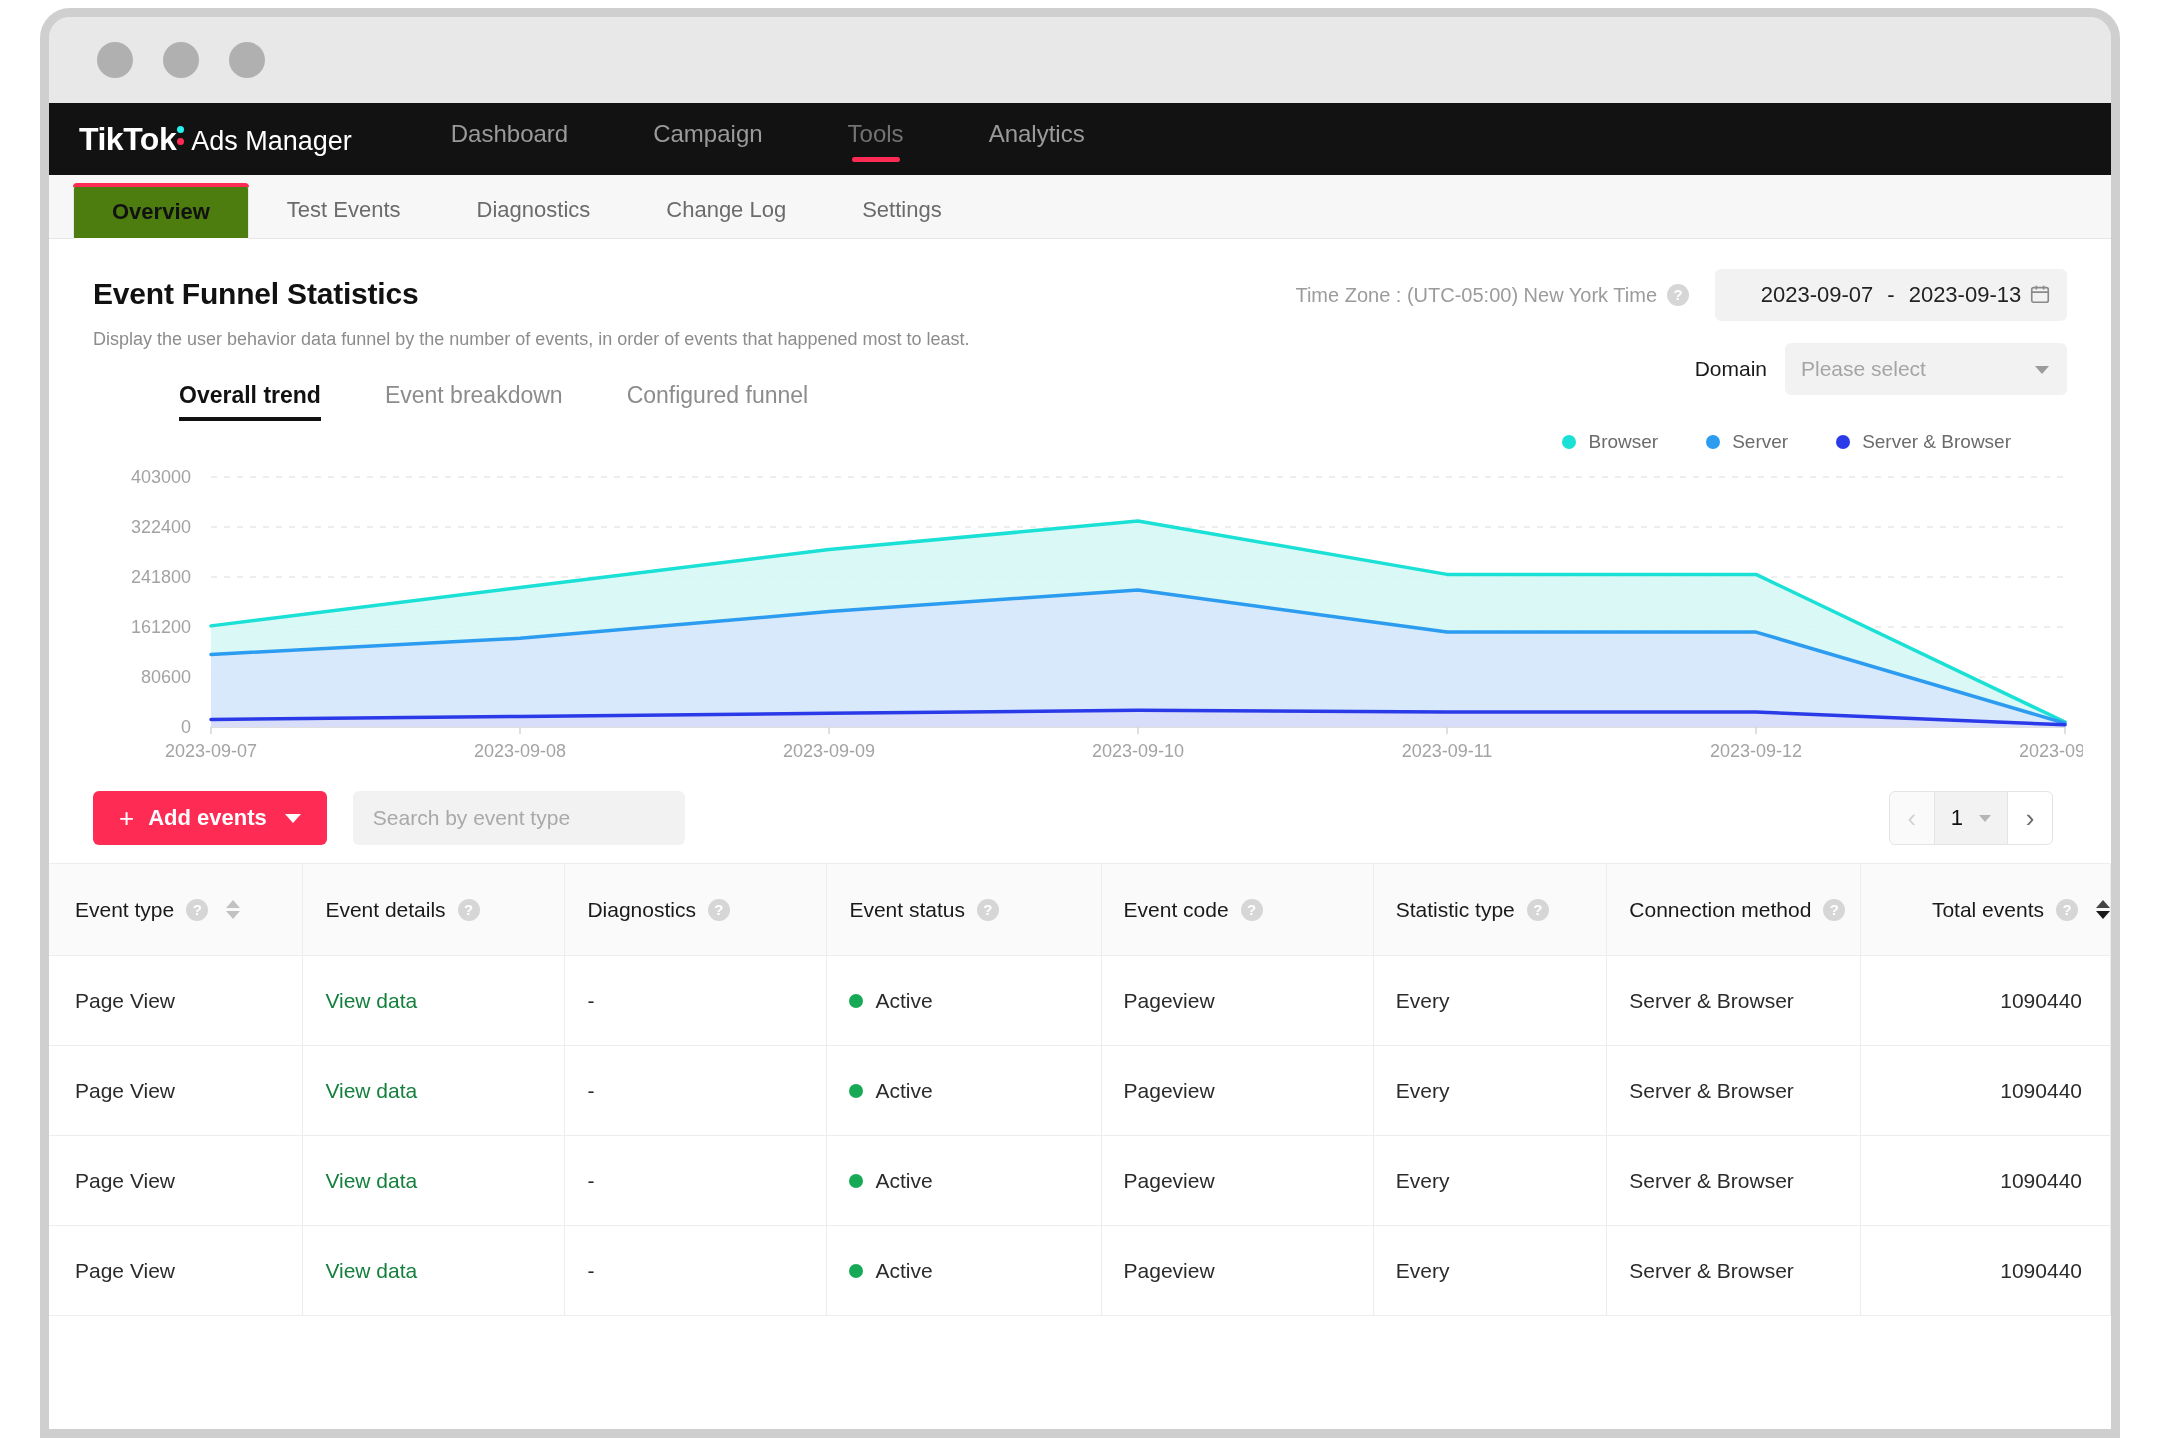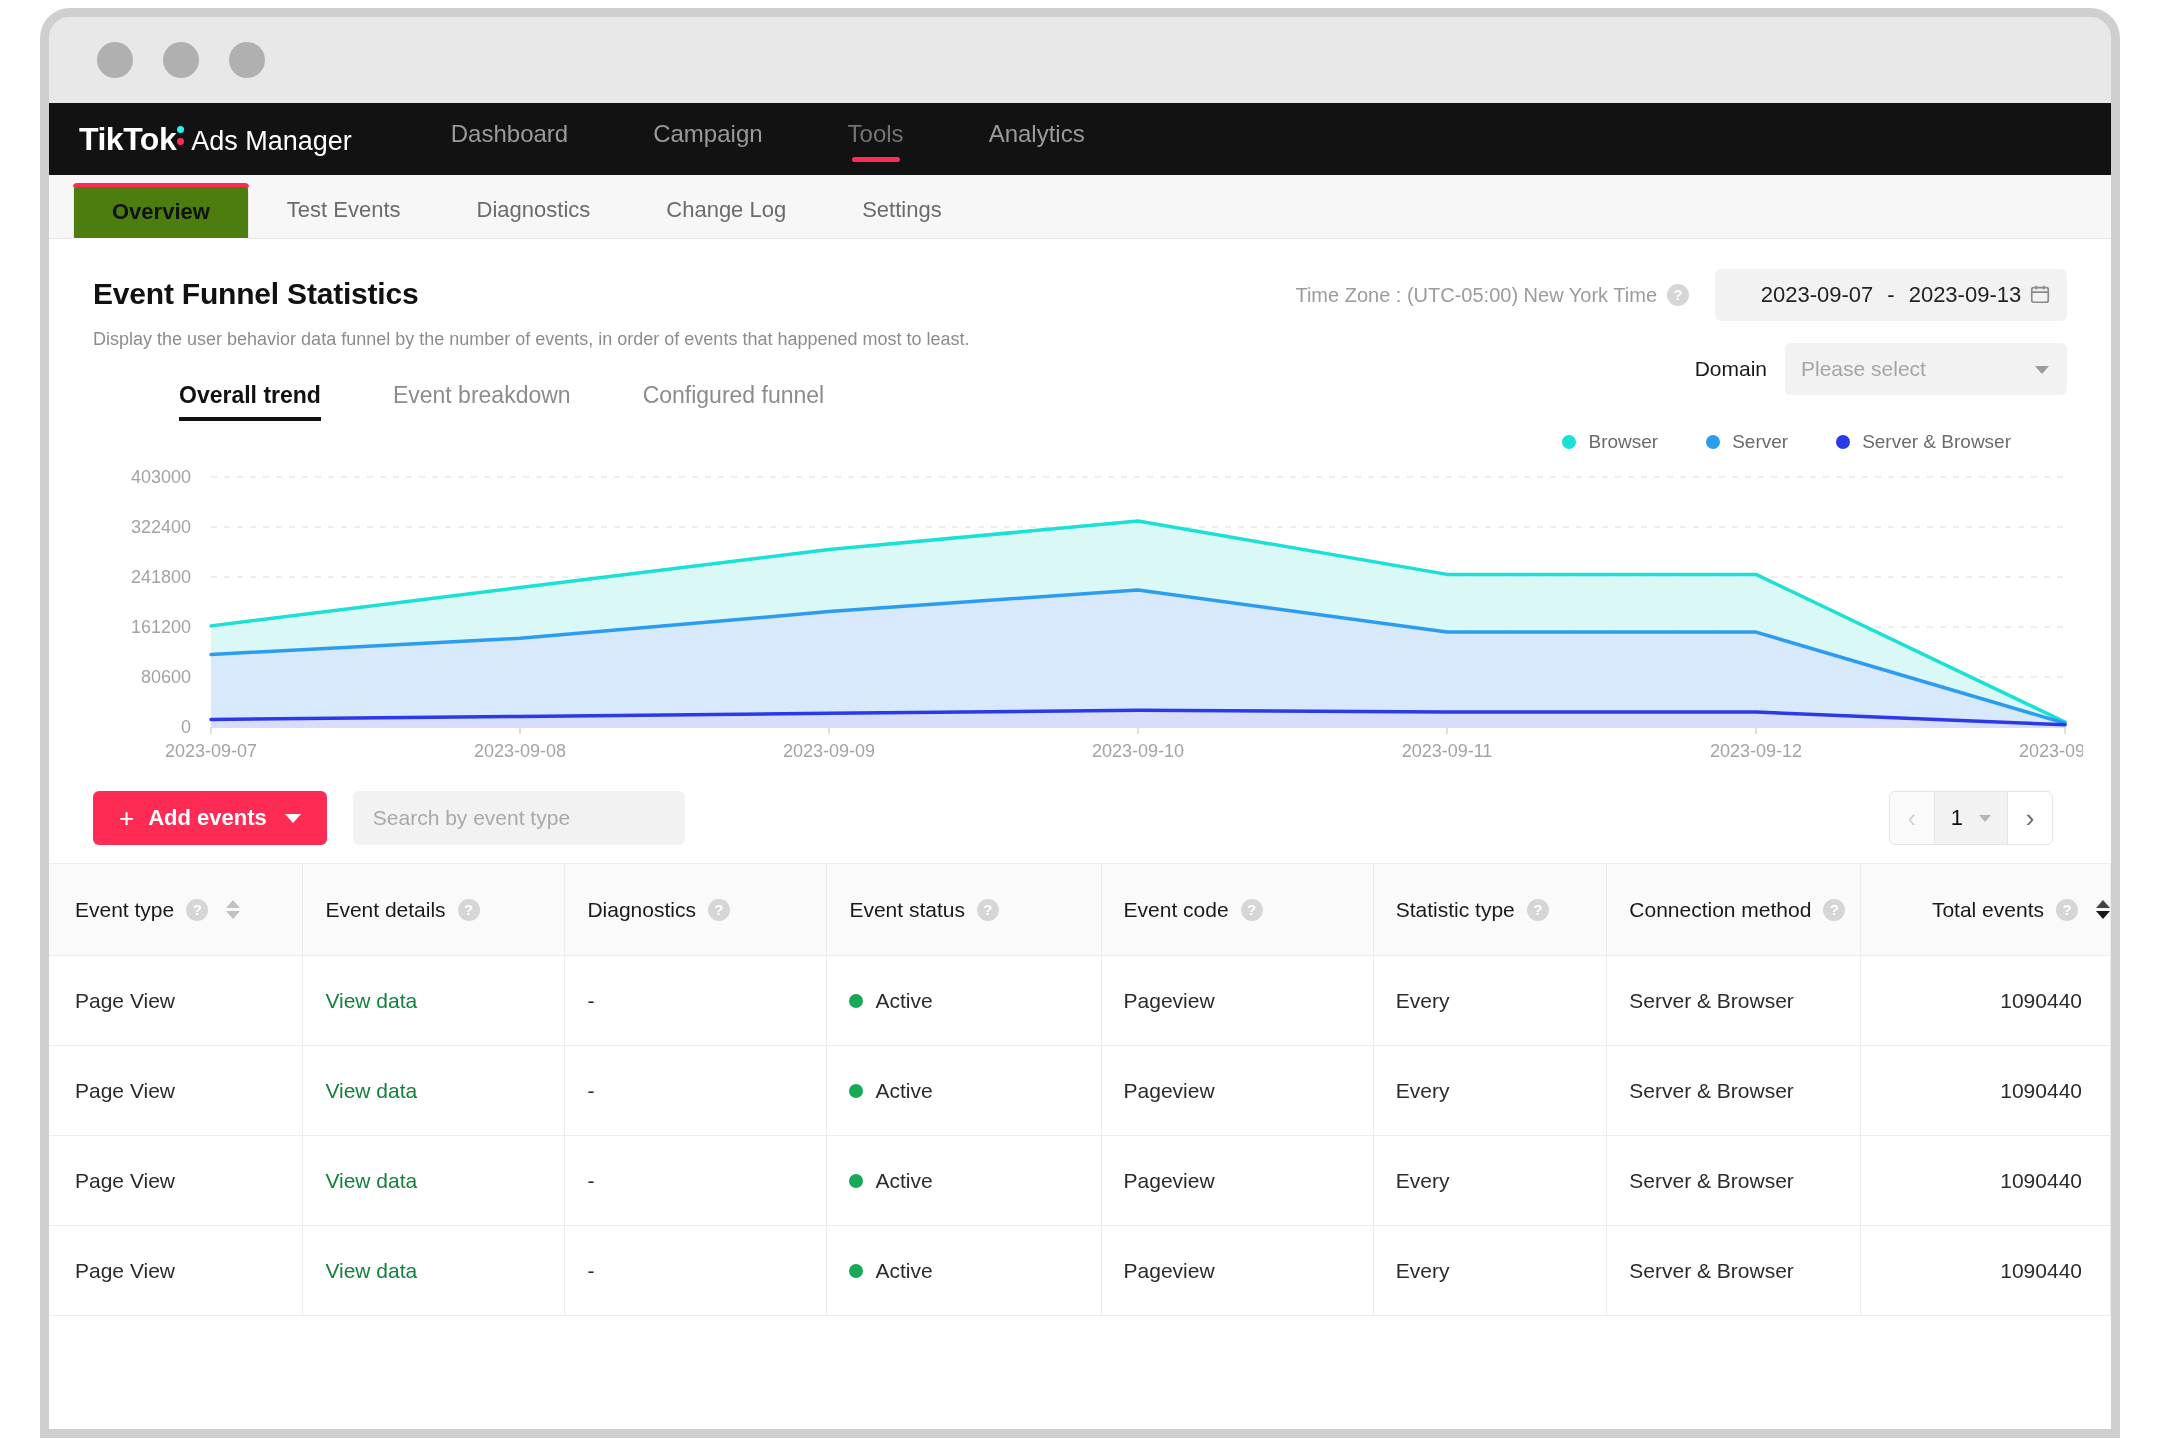--- a/index.html
+++ b/index.html
@@ -97,21 +97,21 @@
   .domain-label { font-size:21px; color:#1a1a1a; }
   .domain-select {
     width: 282px; height: 52px; background:#f2f2f2; border-radius:6px;
     display:flex; align-items:center; padding: 0 16px; font-size:21px; color:#a5a5a5;
     position:relative; cursor:pointer;
   }
   .chev { width:0;height:0; border-left:7px solid transparent; border-right:7px solid transparent;
           border-top: 8px solid #9b9b9b; position:absolute; right:18px; top:23px;}
 
   
-  .trendtabs { display:flex; gap: 12px; padding: 32px 12px 0 130px; }
+  .trendtabs { display:flex; gap: 4px; padding: 32px 12px 0 130px; }
   .trendtab {
     font-size: 23px; color:#8c8c8c; padding-bottom: 12px; margin-right: 60px;
     position:relative; cursor:pointer;
   }
   .trendtab.active { color:#111; font-weight:700; }
   .trendtab.active::after {
     content:""; position:absolute; left:0; right:0; bottom:0; height:4px; background:#111;
   }
 
   

